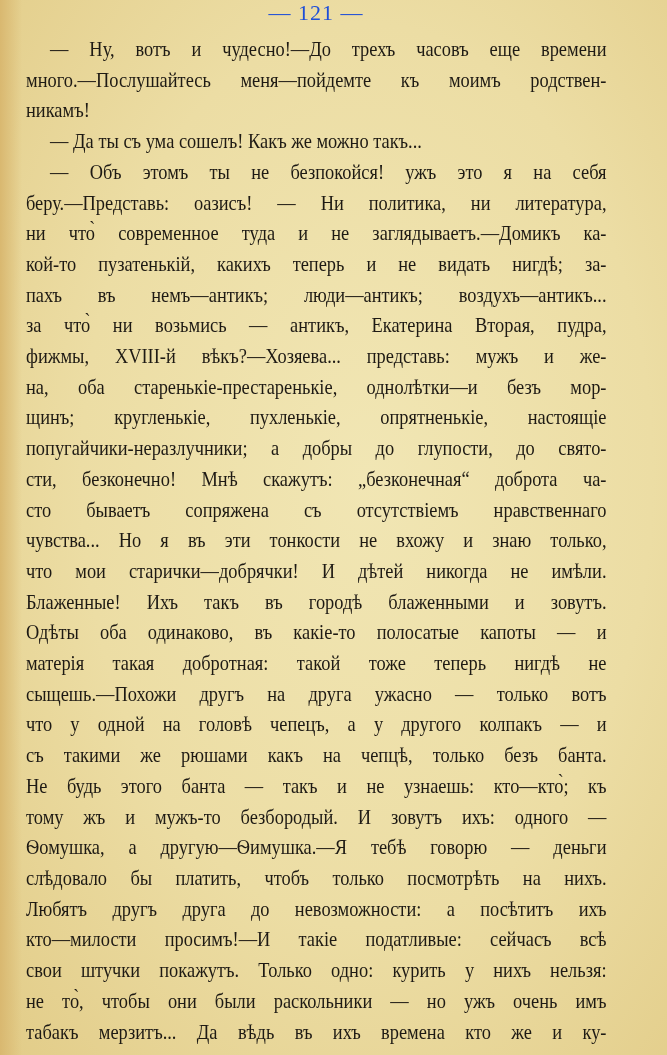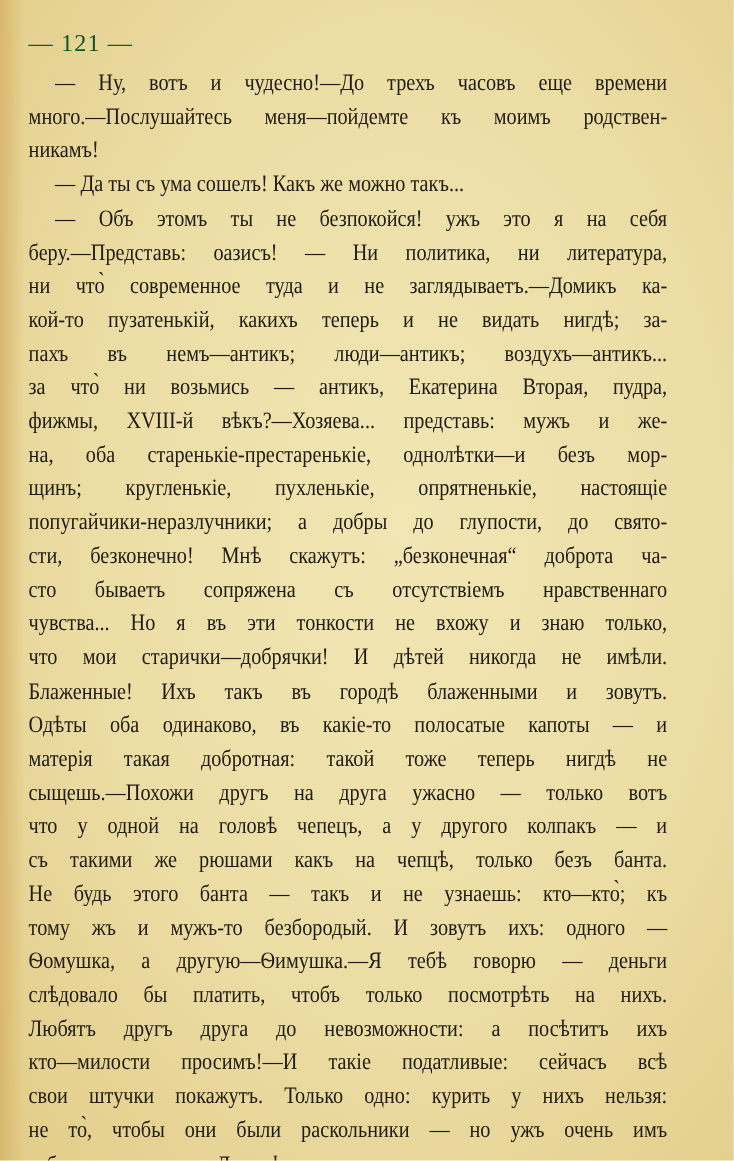--- a/index.html
+++ b/index.html
@@ -11,22 +11,22 @@
     .edge-left {
       position: absolute; left: 0; top: 0; bottom: 0; width: 22px;
       background: linear-gradient(to right, #d9b870 0%, rgba(233,214,150,0) 100%);
     }
     .page {
       position: absolute; left: 26px; top: 0; width: 580px;
       font-family: "Liberation Serif", "DejaVu Serif", serif;
       color: #1e1a14;
     }
     .page-number {
-      font-size: 22px; margin-top: 26px; height: 26px;
-      letter-spacing: 1px; color: #14532d;
+      text-align: center; font-size: 22px; height: 26px;
+      letter-spacing: 1px; color: #1d4ed8;
     }
     .body-text {
       margin-top: 8px;
       font-size: 21.4px; line-height: 30.7px;
       transform: scaleX(0.86); transform-origin: left top; width: 675px;
     }
     .line { display: block; white-space: nowrap; text-align: justify; text-align-last: justify; }
     .line.last { text-align-last: left; }
     .line.indent { padding-left: 28px; }
   </style>

